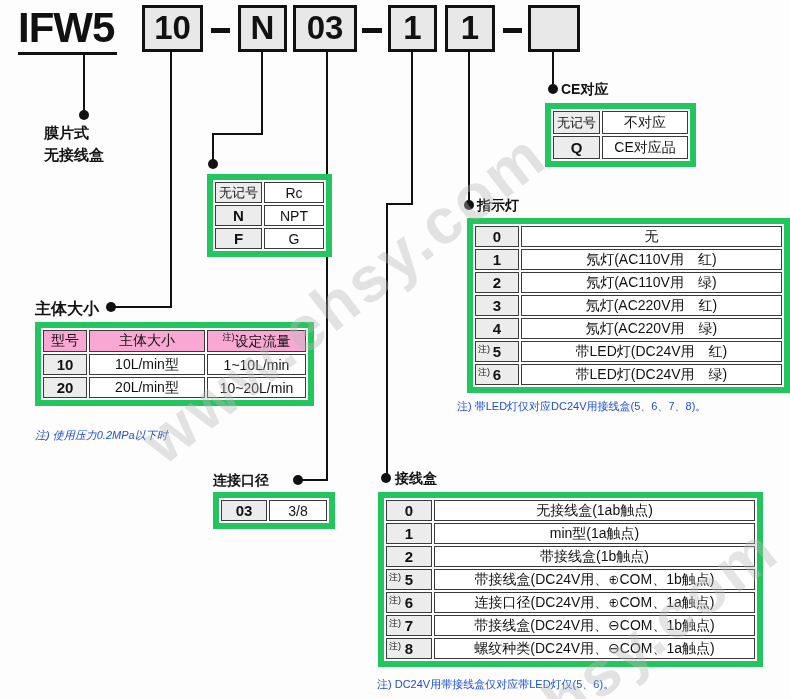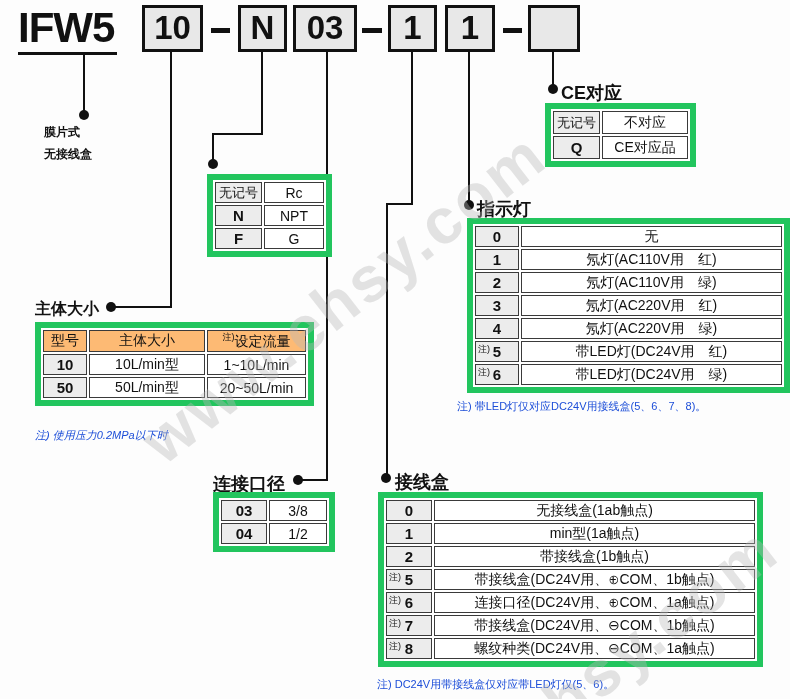--- a/index.html
+++ b/index.html
@@ -19,34 +19,34 @@
   }
   .mbox {
     position: absolute; top:5px; height:47px;
     border: 3px solid #111; background: #e8e8e8;
     font-size: 33px; font-weight: bold; text-align: center; line-height: 40px;
   }
   .dash { position: absolute; top:28px; height:5px; background:#111; }
   .vline { position: absolute; width:2px; background:#111; }
   .hline { position: absolute; height:2px; background:#111; }
   .bullet { position: absolute; width:10px; height:10px; border-radius:50%; background:#111; }
-  .slabel { position: absolute; font-size:18px; font-weight:bold; white-space:nowrap; color:#111; }
-  .prodlabel { position:absolute; font-size:12px; font-weight:bold; white-space:nowrap; }
+  .slabel { position: absolute; font-size:14px; font-weight:bold; white-space:nowrap; color:#111; }
+  .prodlabel { position:absolute; font-size:15px; font-weight:bold; white-space:nowrap; }
   table.lk {
     position: absolute; border-collapse: separate; border-spacing: 2px;
     border: 6px solid #22c55e; background: #fff; table-layout: fixed;
   }
   .lk td {
     border: 1px solid #3a3a3a; height: 21px; padding: 0 3px;
     font-size: 14px; text-align: center; vertical-align: middle;
     white-space: nowrap; overflow: hidden; background: #fff;
   }
   .lk td.code { background: #ececec; font-weight: bold; font-size: 15px; position: relative; }
   .lk td.plain { font-weight: normal; font-size: 13px; }
-  .lk td.hdr { background: #fdba74; font-weight: normal; font-size: 14px; }
+  .lk td.hdr { background: #f9a8d4; font-weight: normal; font-size: 14px; }
   .ce td { height: 23px; }
   .nm { position: absolute; left: 2px; top: 1px; font-size: 9px; font-weight: normal; }
   .hnm { font-size: 9px; vertical-align: 6px; font-weight: normal; }
   .tnote { position: absolute; font-size: 11px; white-space: nowrap; color:#1d4ed8; }
   .wm {
     position: absolute; font-size: 64px; font-weight: bold;
     color: #b9b9b9; opacity: 0.38; transform: rotate(-38deg);
     white-space: nowrap; pointer-events: none; z-index: 10; letter-spacing: 3px;
   }
 </style>
@@ -151,23 +151,23 @@
     <td class="hdr">型号</td>
     <td class="hdr">主体大小</td>
     <td class="hdr"><span class="hnm">注)</span><span>设定流量</span></td>
   </tr>
   <tr>
     <td class="code">10</td>
     <td>10L/min型</td>
     <td>1~10L/min</td>
   </tr>
   <tr>
-    <td class="code">50</td>
-    <td>50L/min型</td>
-    <td>20~50L/min</td>
+    <td class="code">20</td>
+    <td>20L/min型</td>
+    <td>10~20L/min</td>
   </tr>
 </tbody>
   </table>
 <div class="tnote" style="left:35px; top:428px;font-style:italic;">注) 使用压力0.2MPa以下时</div>
 
 <table class="lk" style="left:467px; top:218px;">
   <colgroup>
       <col style="width:44px;">
       <col style="width:262px;">
     </colgroup>
@@ -207,24 +207,20 @@
 <table class="lk" style="left:213px; top:492px;">
   <colgroup>
       <col style="width:46px;">
       <col style="width:58px;">
     </colgroup>
   <tbody>
       <tr>
     <td class="code">03</td>
     <td>3/8</td>
   </tr>
-  <tr>
-    <td class="code">04</td>
-    <td>1/2</td>
-  </tr>
 </tbody>
   </table>
 
 <table class="lk" style="left:378px; top:492px;">
   <colgroup>
       <col style="width:46px;">
       <col style="width:321px;">
     </colgroup>
   <tbody>
       <tr>

